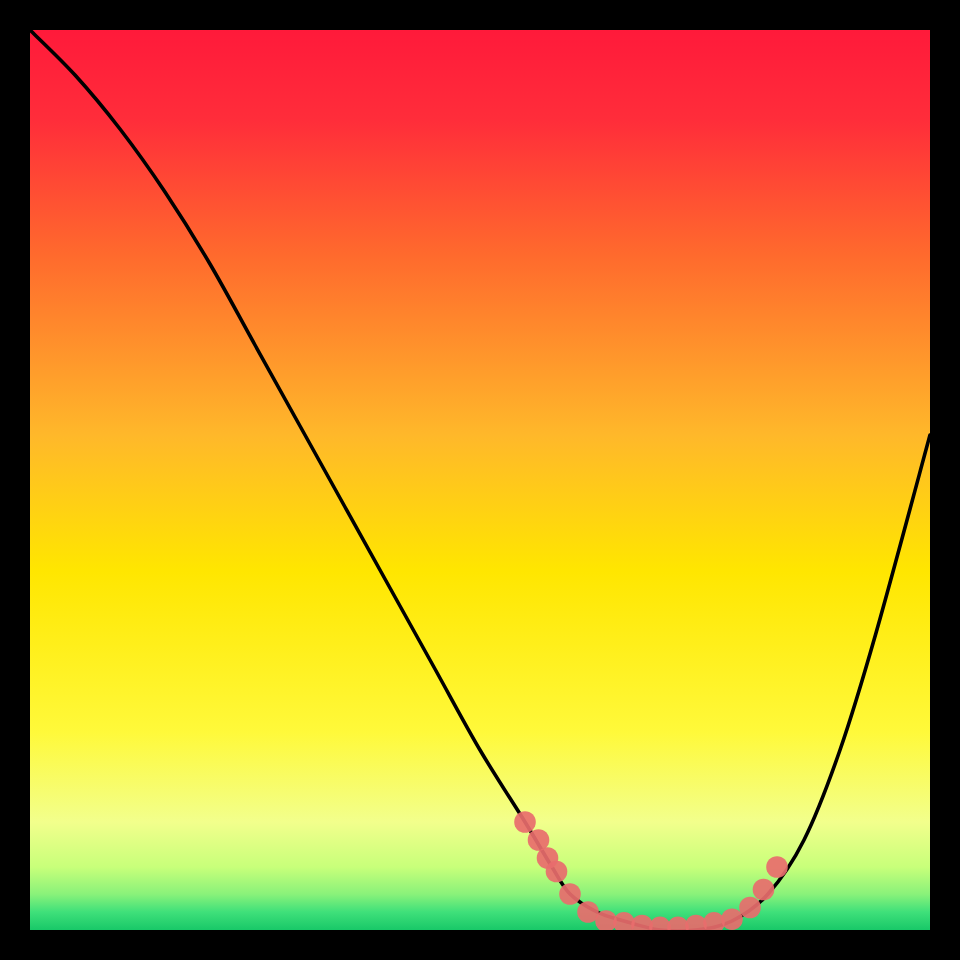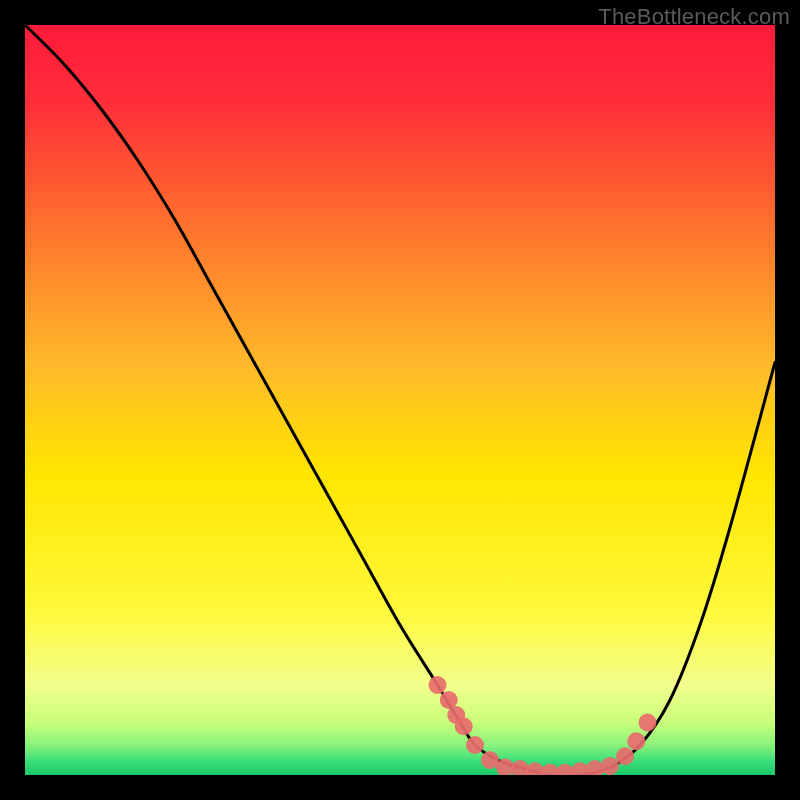--- a/index.html
+++ b/index.html
@@ -43,21 +43,20 @@
     position: absolute;
     inset: 0;
     pointer-events: none;
   }
 </style>
 </head>
 <body>
 
 <div class="frame">
 
-  <div class="watermark">TheBottleneck.com</div>
 
   <div class="plot-area">
     <svg class="gradient" viewBox="0 0 750 750" preserveAspectRatio="none">
       <defs>
         <linearGradient id="bgGrad" x1="0" y1="0" x2="0" y2="1">
           <stop offset="0%" stop-color="#ff1a3a"></stop>
           <stop offset="10%" stop-color="#ff2d3a"></stop>
           <stop offset="25%" stop-color="#ff6a2d"></stop>
           <stop offset="45%" stop-color="#ffb82a"></stop>
           <stop offset="60%" stop-color="#ffe600"></stop>

